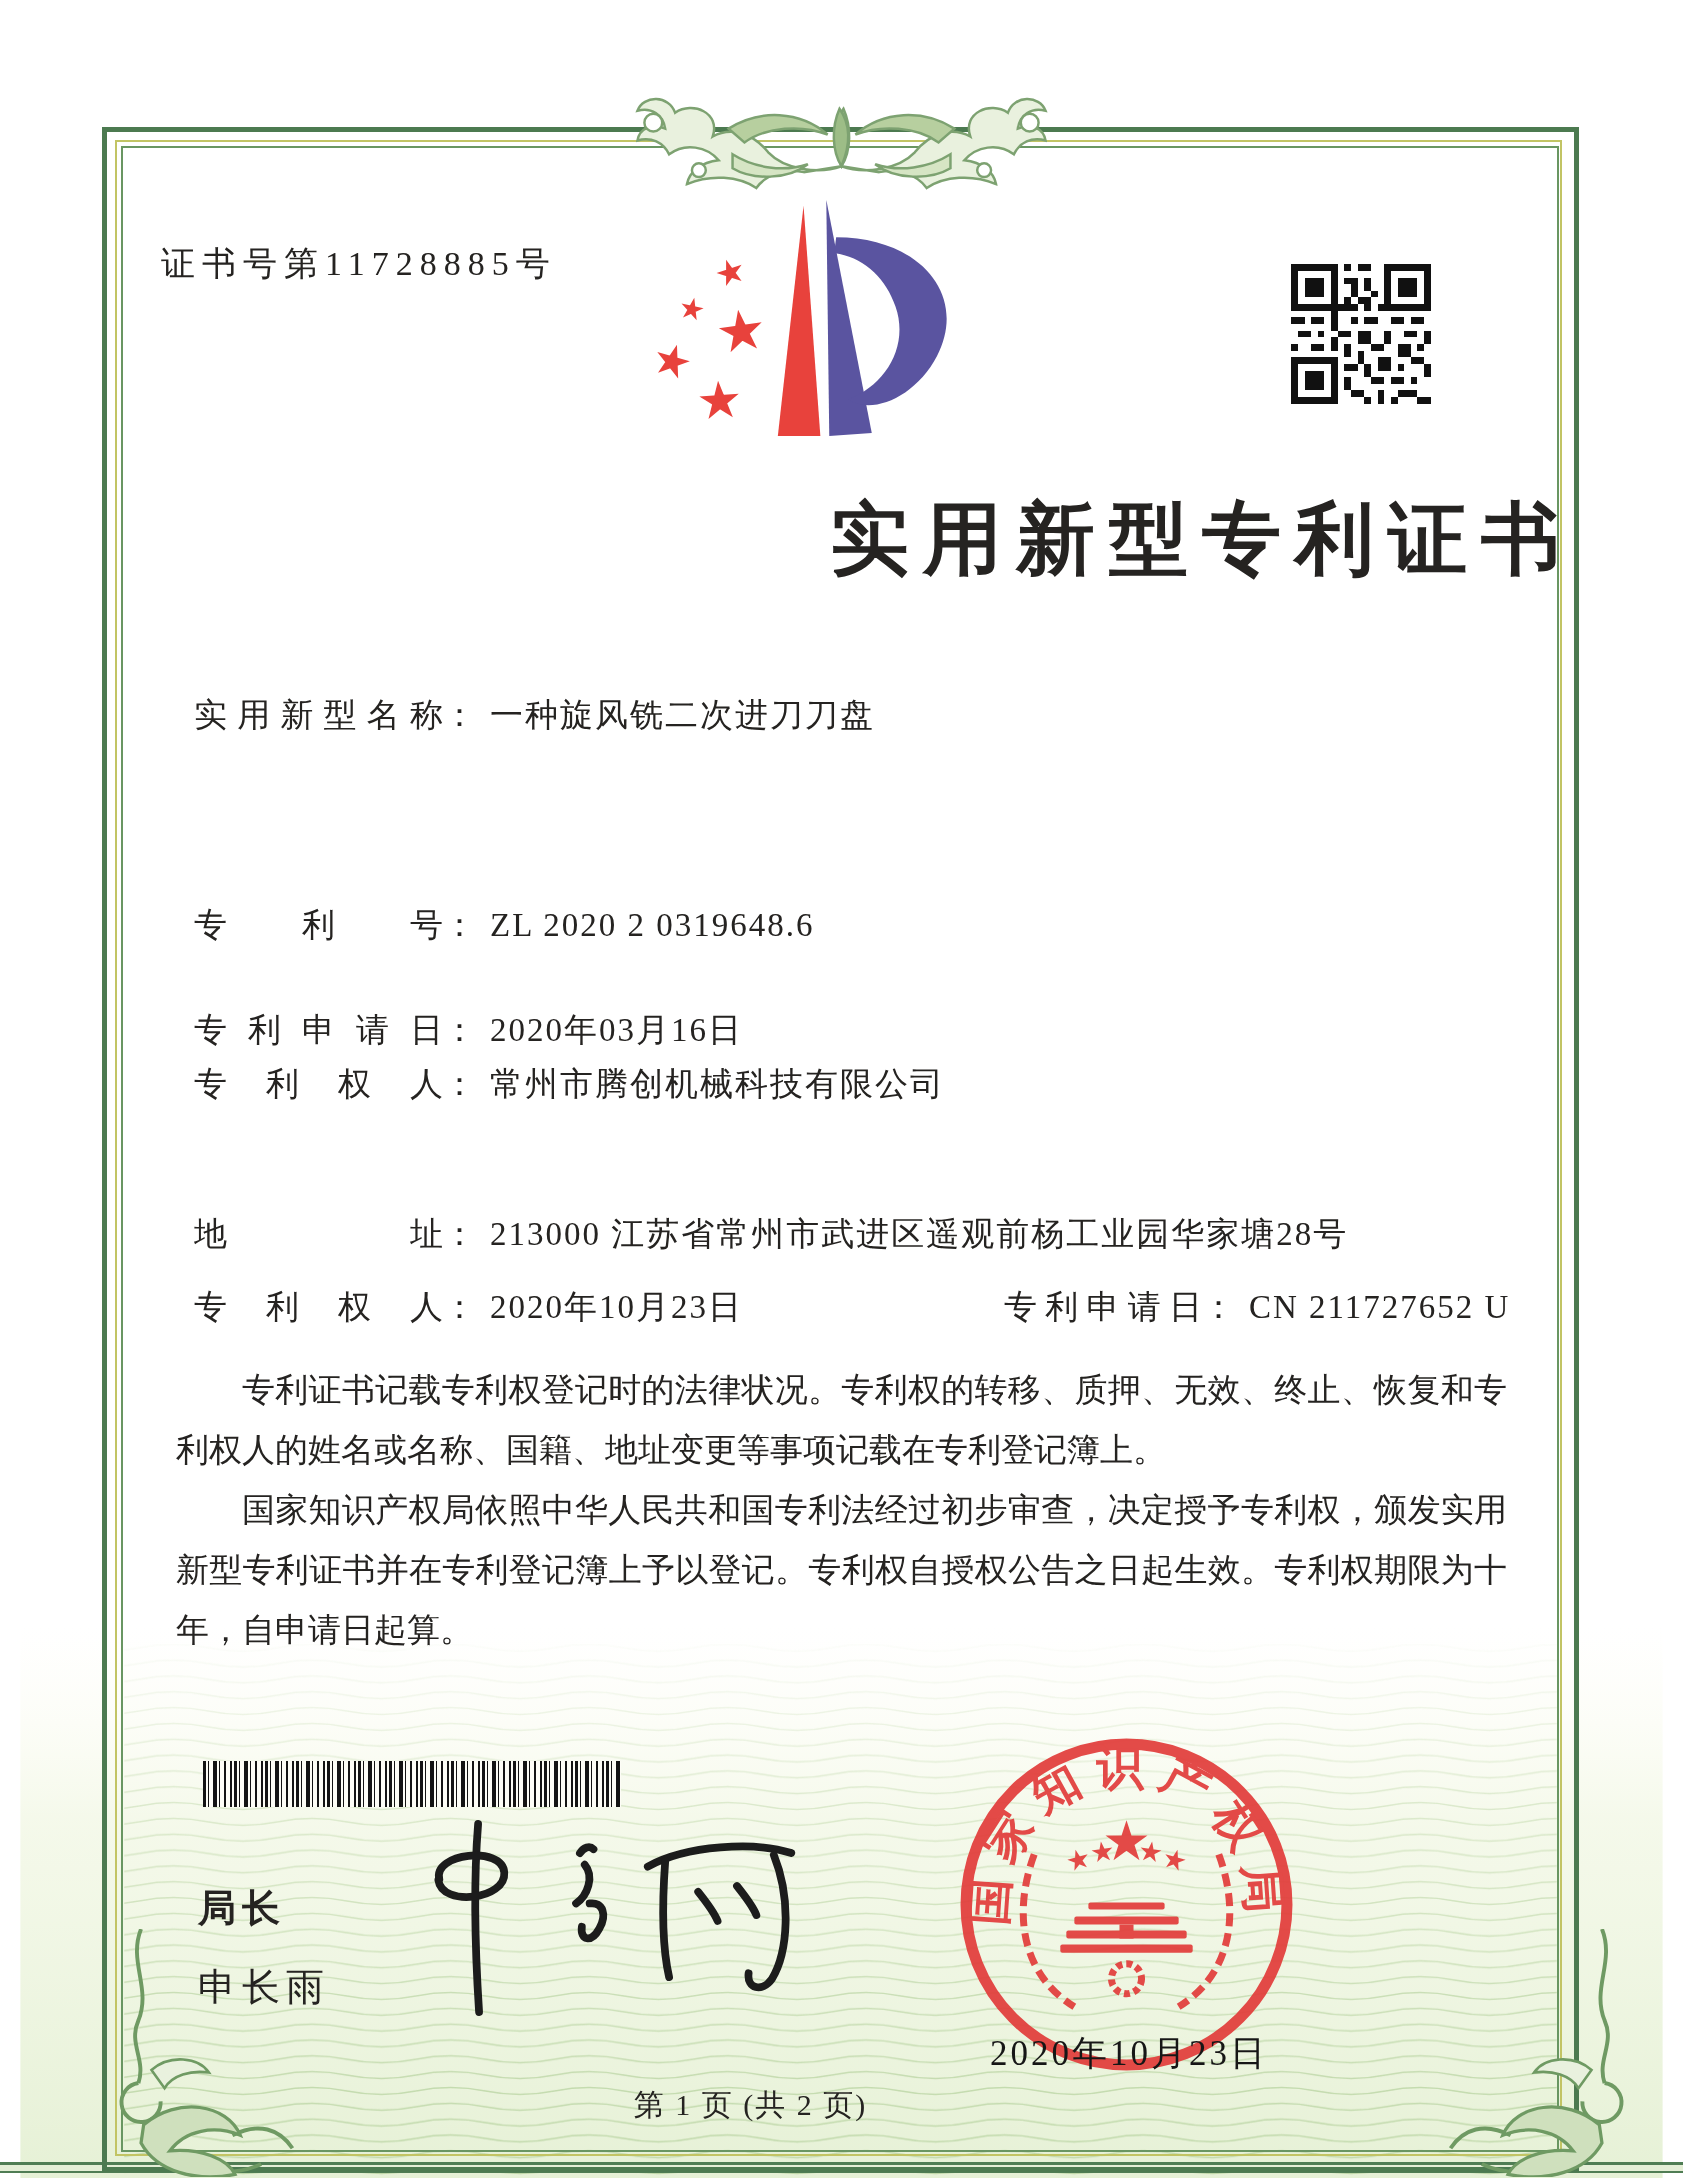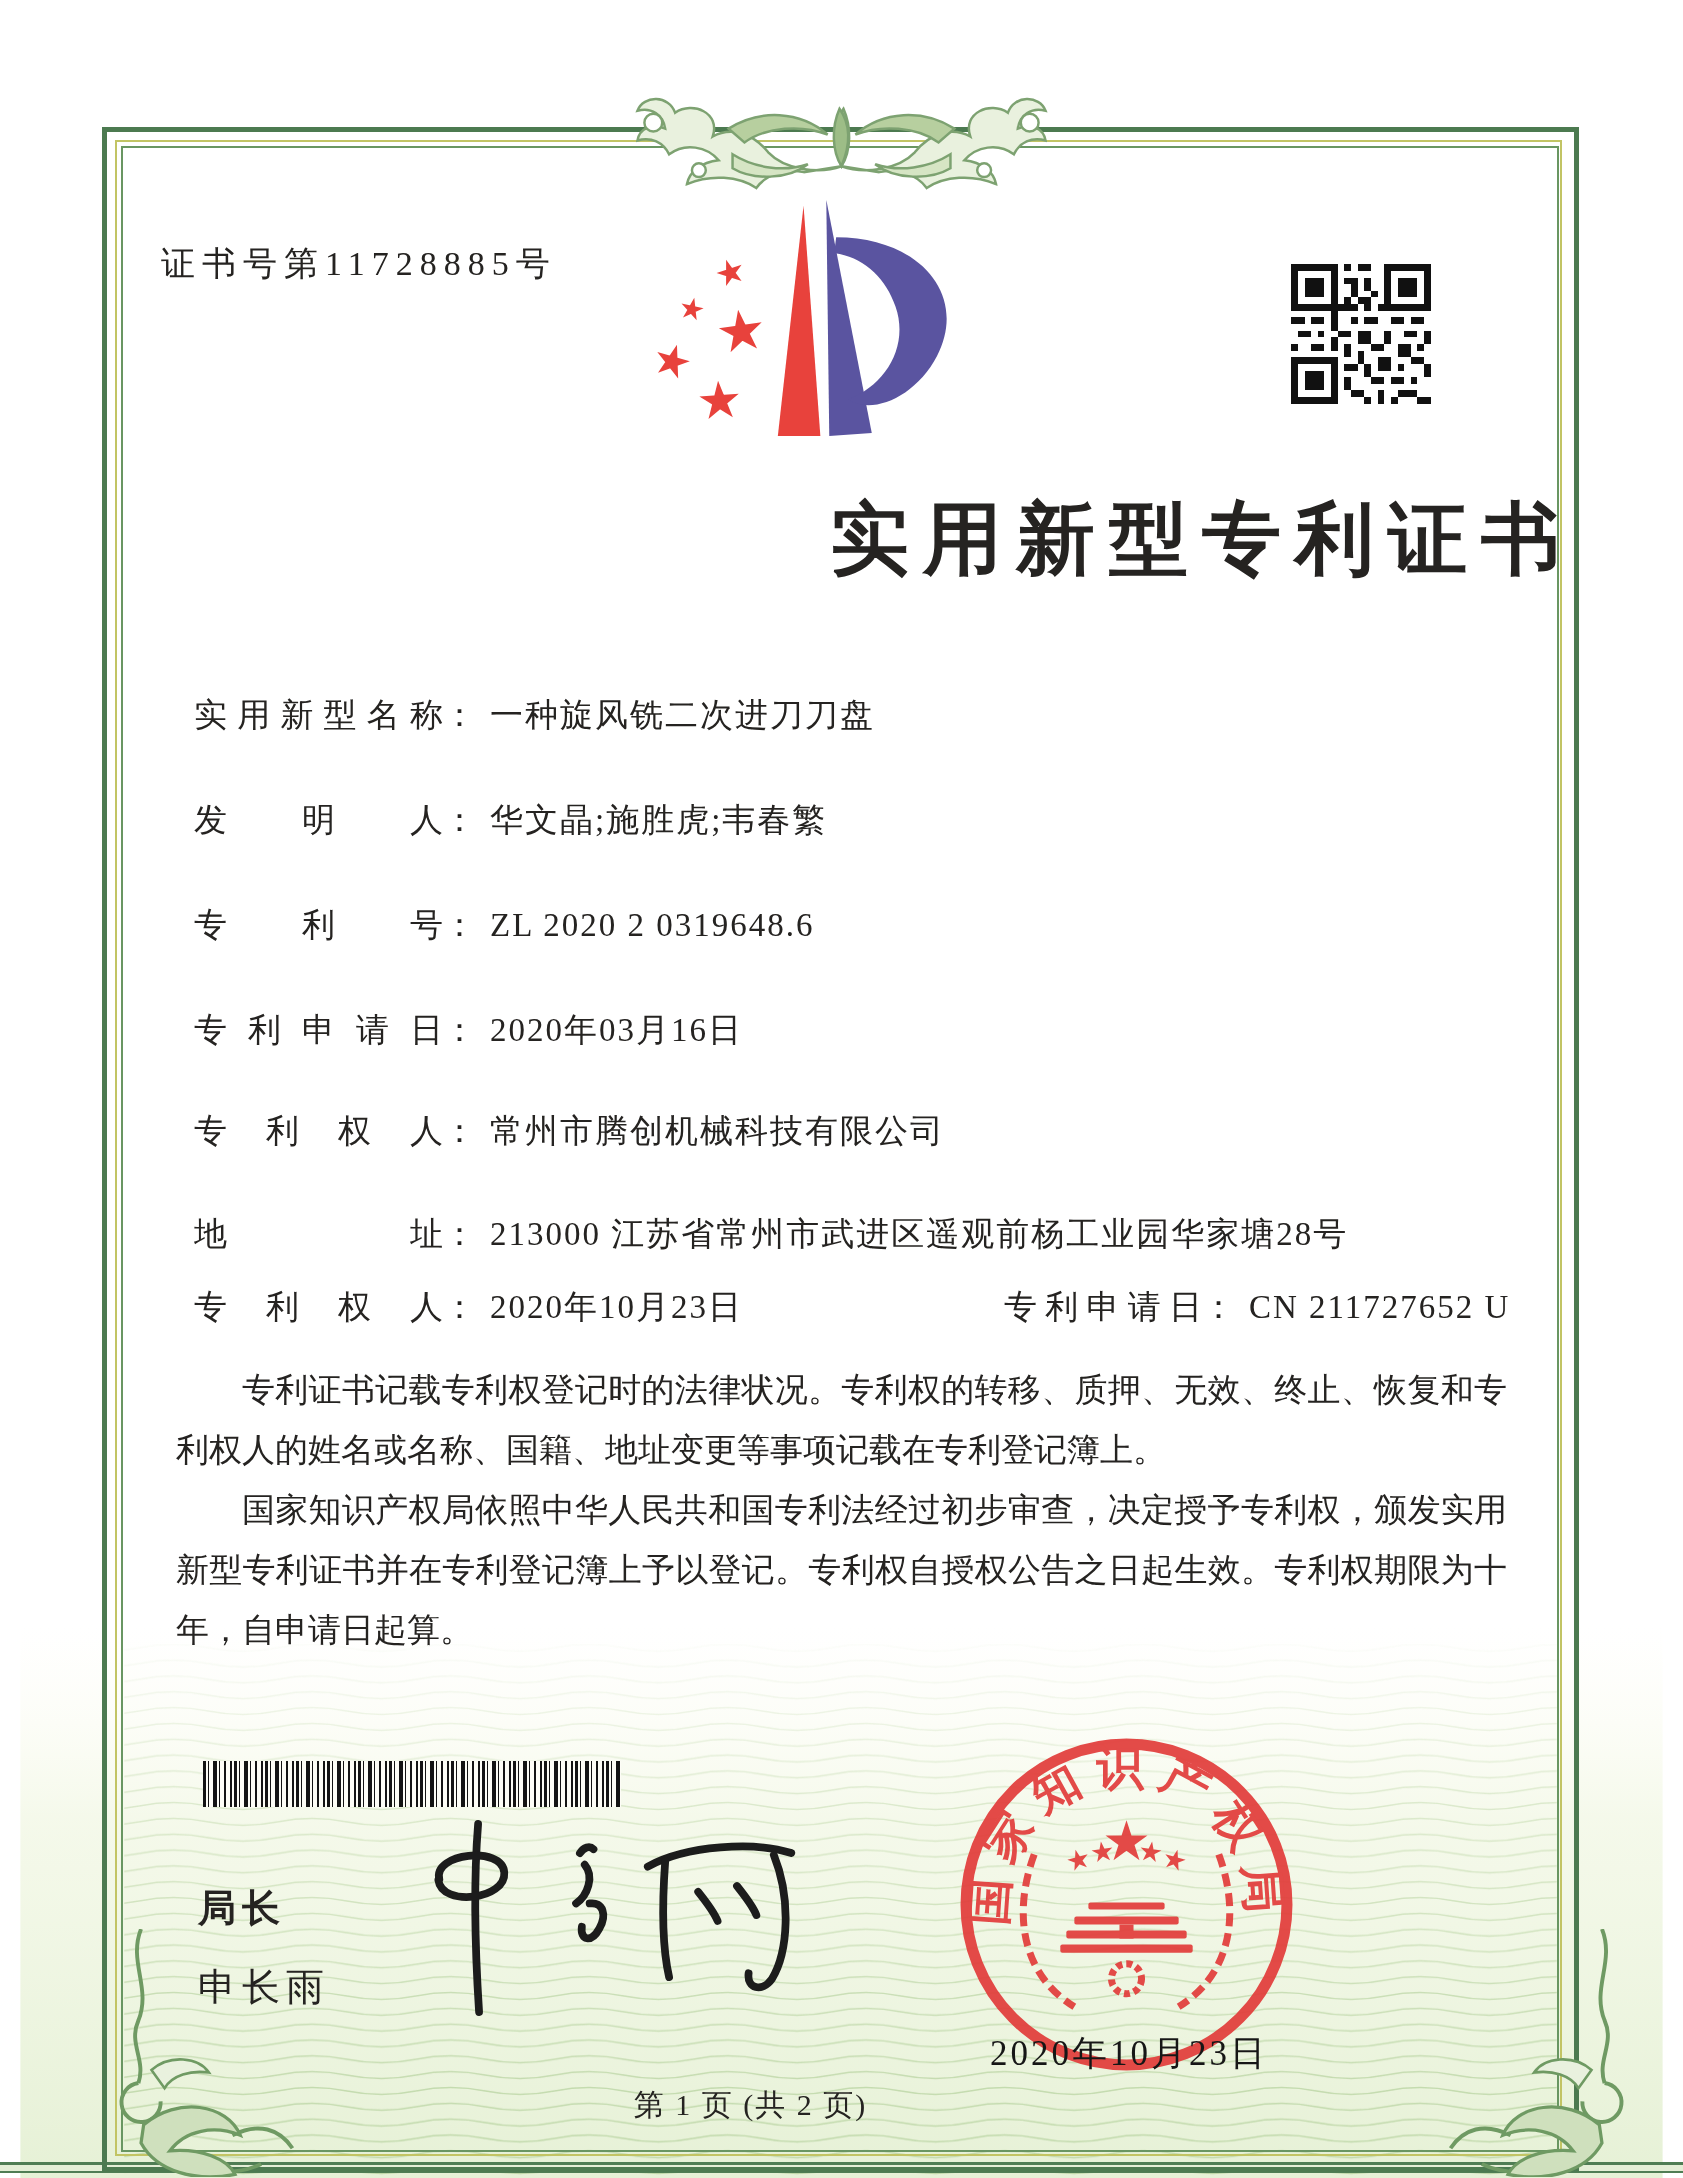--- a/index.html
+++ b/index.html
@@ -157,30 +157,27 @@
                M9,8h1v1h-1z M11,8h1v1h-1z M13,8h1v1h-1z M15,8h1v1h-1z
                M8,9h1v1h-1z M8,13h1v1h-1z"></path>
     </g>
   </svg>
 
   <div class="title">实用新型专利证书</div>
 
   <div class="fieldrow" style="top:693px">
     <span class="flabel">实用新型名称</span><span class="fcolon">：</span><span class="fvalue">一种旋风铣二次进刀刀盘</span>
   </div>
-  <div class="fieldrow" style="top:798px">
-    <span class="flabel">发明人</span><span class="fcolon">：</span><span class="fvalue">华文晶;施胜虎;韦春繁</span>
-  </div>
   <div class="fieldrow" style="top:903px">
     <span class="flabel">专利号</span><span class="fcolon">：</span><span class="fvalue">ZL 2020 2 0319648.6</span>
   </div>
   <div class="fieldrow" style="top:1008px">
     <span class="flabel">专利申请日</span><span class="fcolon">：</span><span class="fvalue">2020年03月16日</span>
   </div>
-  <div class="fieldrow" style="top:1109px">
+  <div class="fieldrow" style="top:1062px">
     <span class="flabel">专利权人</span><span class="fcolon">：</span><span class="fvalue">常州市腾创机械科技有限公司</span>
   </div>
   <div class="fieldrow" style="top:1212px">
     <span class="flabel">地址</span><span class="fcolon">：</span><span class="fvalue">213000 江苏省常州市武进区遥观前杨工业园华家塘28号</span>
   </div>
 
   <div class="fieldrow" style="top:1285px;width:1317px">
     <span class="flabel">专利权人</span><span class="fcolon">：</span><span class="fvalue">2020年10月23日</span>
     <span class="grant2">
       <span class="flabel2">专利申请日</span><span class="fcolon">：</span><span class="fvalue">CN 211727652 U</span>

